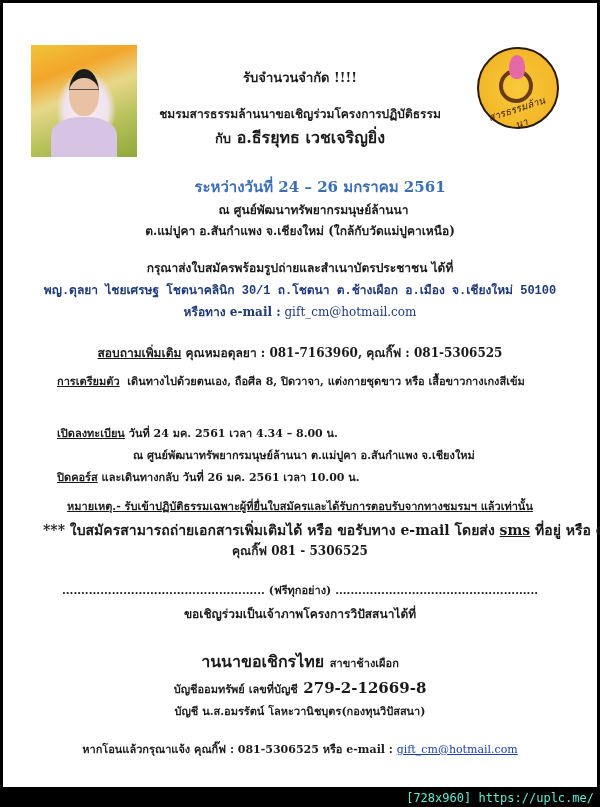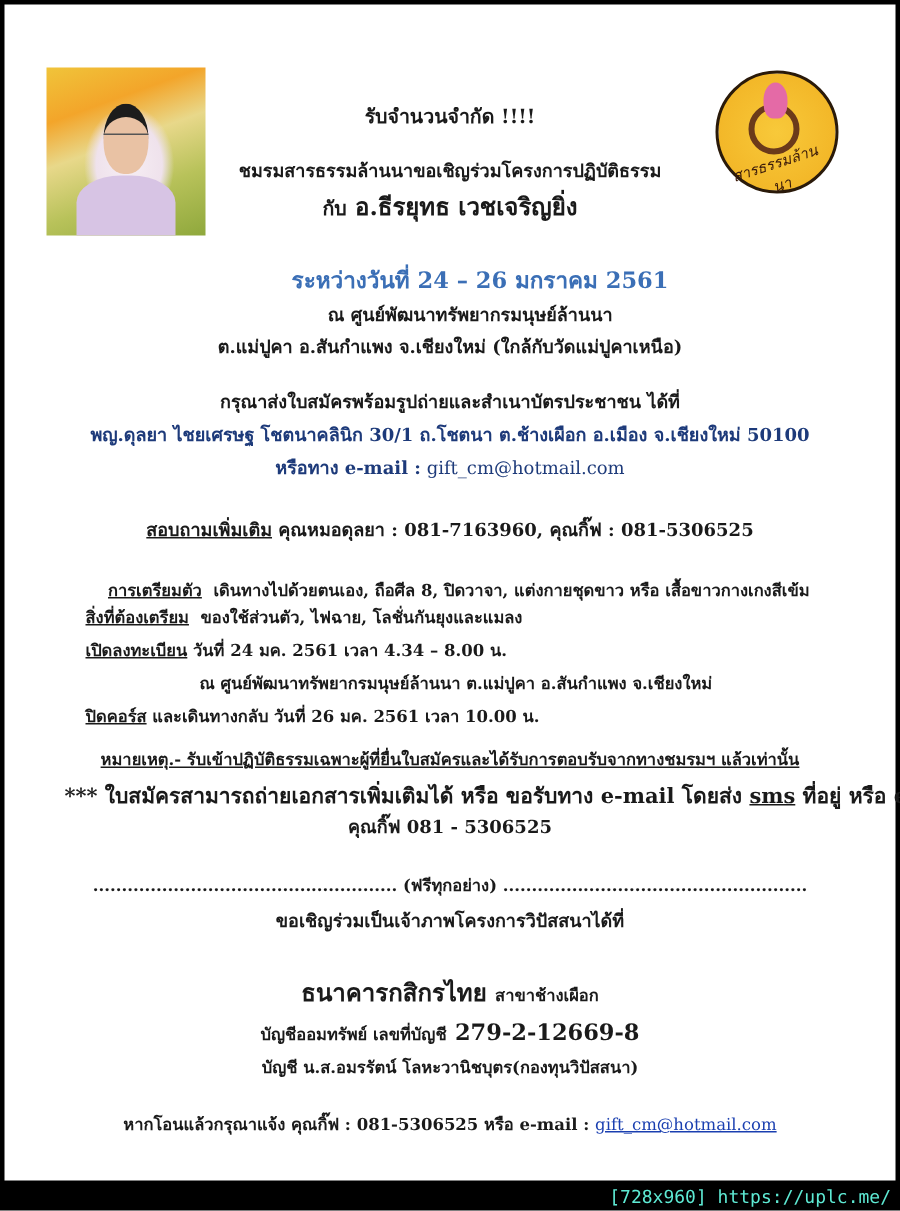--- a/index.html
+++ b/index.html
@@ -89,38 +89,34 @@
   <div class="abs center t-bold" style="top:122px;">
     <span class="f13">กับ</span>
     <span class="f16">อ.ธีรยุทธ เวชเจริญยิ่ง</span>
   </div>
 
   <div class="abs center t-bold blue f15" style="top:172px;padding-left:40px;">ระหว่างวันที่ 24 – 26 มกราคม 2561</div>
   <div class="abs center t-bold f12" style="top:197px;margin-left:27px;">ณ ศูนย์พัฒนาทรัพยากรมนุษย์ล้านนา</div>
   <div class="abs center t-bold f12" style="top:218px;">ต.แม่ปูคา อ.สันกำแพง จ.เชียงใหม่ (ใกล้กับวัดแม่ปูคาเหนือ)</div>
 
   <div class="abs center t-bold f12" style="top:255px;">กรุณาส่งใบสมัครพร้อมรูปถ่ายและสำเนาบัตรประชาชน ได้ที่</div>
-  <div class="abs center t-bold navy f12" style="top:277px;">พญ.ดุลยา ไชยเศรษฐ โชตนาคลินิก 30/1 ถ.โชตนา ต.ช้างเผือก อ.เมือง จ.เชียงใหม่ 50100</div>
+  <div class="abs center t-bold navy f12" style="top:277px;font-family:Liberation Mono, monospace;">พญ.ดุลยา ไชยเศรษฐ โชตนาคลินิก 30/1 ถ.โชตนา ต.ช้างเผือก อ.เมือง จ.เชียงใหม่ 50100</div>
   <div class="abs center f12" style="top:299px;">
     <span class="t-bold navy">หรือทาง e-mail :</span>
     <span class="navy">gift_cm@hotmail.com</span>
   </div>
 
   <div class="abs center t-bold f12" style="top:340px;">
     <span class="u">สอบถามเพิ่มเติม</span>
     <span>คุณหมอดุลยา : 081-7163960, คุณกิ๊ฟ : 081-5306525</span>
   </div>
 
-  <div class="abs t-bold f11" style="left:54px; top:381px;margin-left:15px;">
+  <div class="abs t-bold f11" style="left:54px; top:369px;">
     <span class="u">การเตรียมตัว</span>&nbsp;
     <span>เดินทางไปด้วยตนเอง, ถือศีล 8, ปิดวาจา, แต่งกายชุดขาว หรือ เสื้อขาวกางเกงสีเข้ม</span>
-  </div>
-  <div class="abs t-bold f11" style="left:54px; top:399px;">
-    <span class="u">สิ่งที่ต้องเตรียม</span>&nbsp;
-    <span>ของใช้ส่วนตัว, ไฟฉาย, โลชั่นกันยุงและแมลง</span>
   </div>
   <div class="abs t-bold f11" style="left:54px; top:421px;">
     <span class="u">เปิดลงทะเบียน</span>
     <span>วันที่ 24 มค. 2561 เวลา 4.34 – 8.00 น.</span>
   </div>
   <div class="abs t-bold f11" style="left:130px; top:443px;">ณ ศูนย์พัฒนาทรัพยากรมนุษย์ล้านนา  ต.แม่ปูคา  อ.สันกำแพง จ.เชียงใหม่</div>
   <div class="abs t-bold f11" style="left:54px; top:465px;">
     <span class="u">ปิดคอร์ส</span>
     <span>และเดินทางกลับ วันที่ 26 มค. 2561 เวลา 10.00 น.</span>
   </div>
@@ -130,21 +126,21 @@
     <span>*** ใบสมัครสามารถถ่ายเอกสารเพิ่มเติมได้ หรือ ขอรับทาง e-mail  โดยส่ง</span>
     <span class="u">sms</span>
     <span>ที่อยู่ หรือ e-mail  ของคุณมาที่</span>
   </div>
   <div class="abs center t-bold f12" style="top:538px;">คุณกิ๊ฟ 081 - 5306525</div>
 
   <div class="abs center t-bold f11" style="top:578px; overflow:hidden;">..................................................... (ฟรีทุกอย่าง) .....................................................</div>
   <div class="abs center t-bold f12" style="top:601px;">ขอเชิญร่วมเป็นเจ้าภาพโครงการวิปัสสนาได้ที่</div>
 
   <div class="abs center t-bold" style="top:646px;">
-    <span class="f16">ธนาคารกสิกรไทย</span>
+    <span class="f16">านนาขอเชิกรไทย</span>
     <span class="f11">สาขาช้างเผือก</span>
   </div>
   <div class="abs center t-bold" style="top:675px;">
     <span class="f11">บัญชีออมทรัพย์  เลขที่บัญชี</span>
     <span class="f15">279-2-12669-8</span>
   </div>
   <div class="abs center t-bold f11" style="top:699px;">บัญชี น.ส.อมรรัตน์ โลหะวานิชบุตร(กองทุนวิปัสสนา)</div>
 
   <div class="abs center t-bold f11" style="top:737px;">
     <span>หากโอนแล้วกรุณาแจ้ง คุณกิ๊ฟ : 081-5306525  หรือ e-mail :</span>

